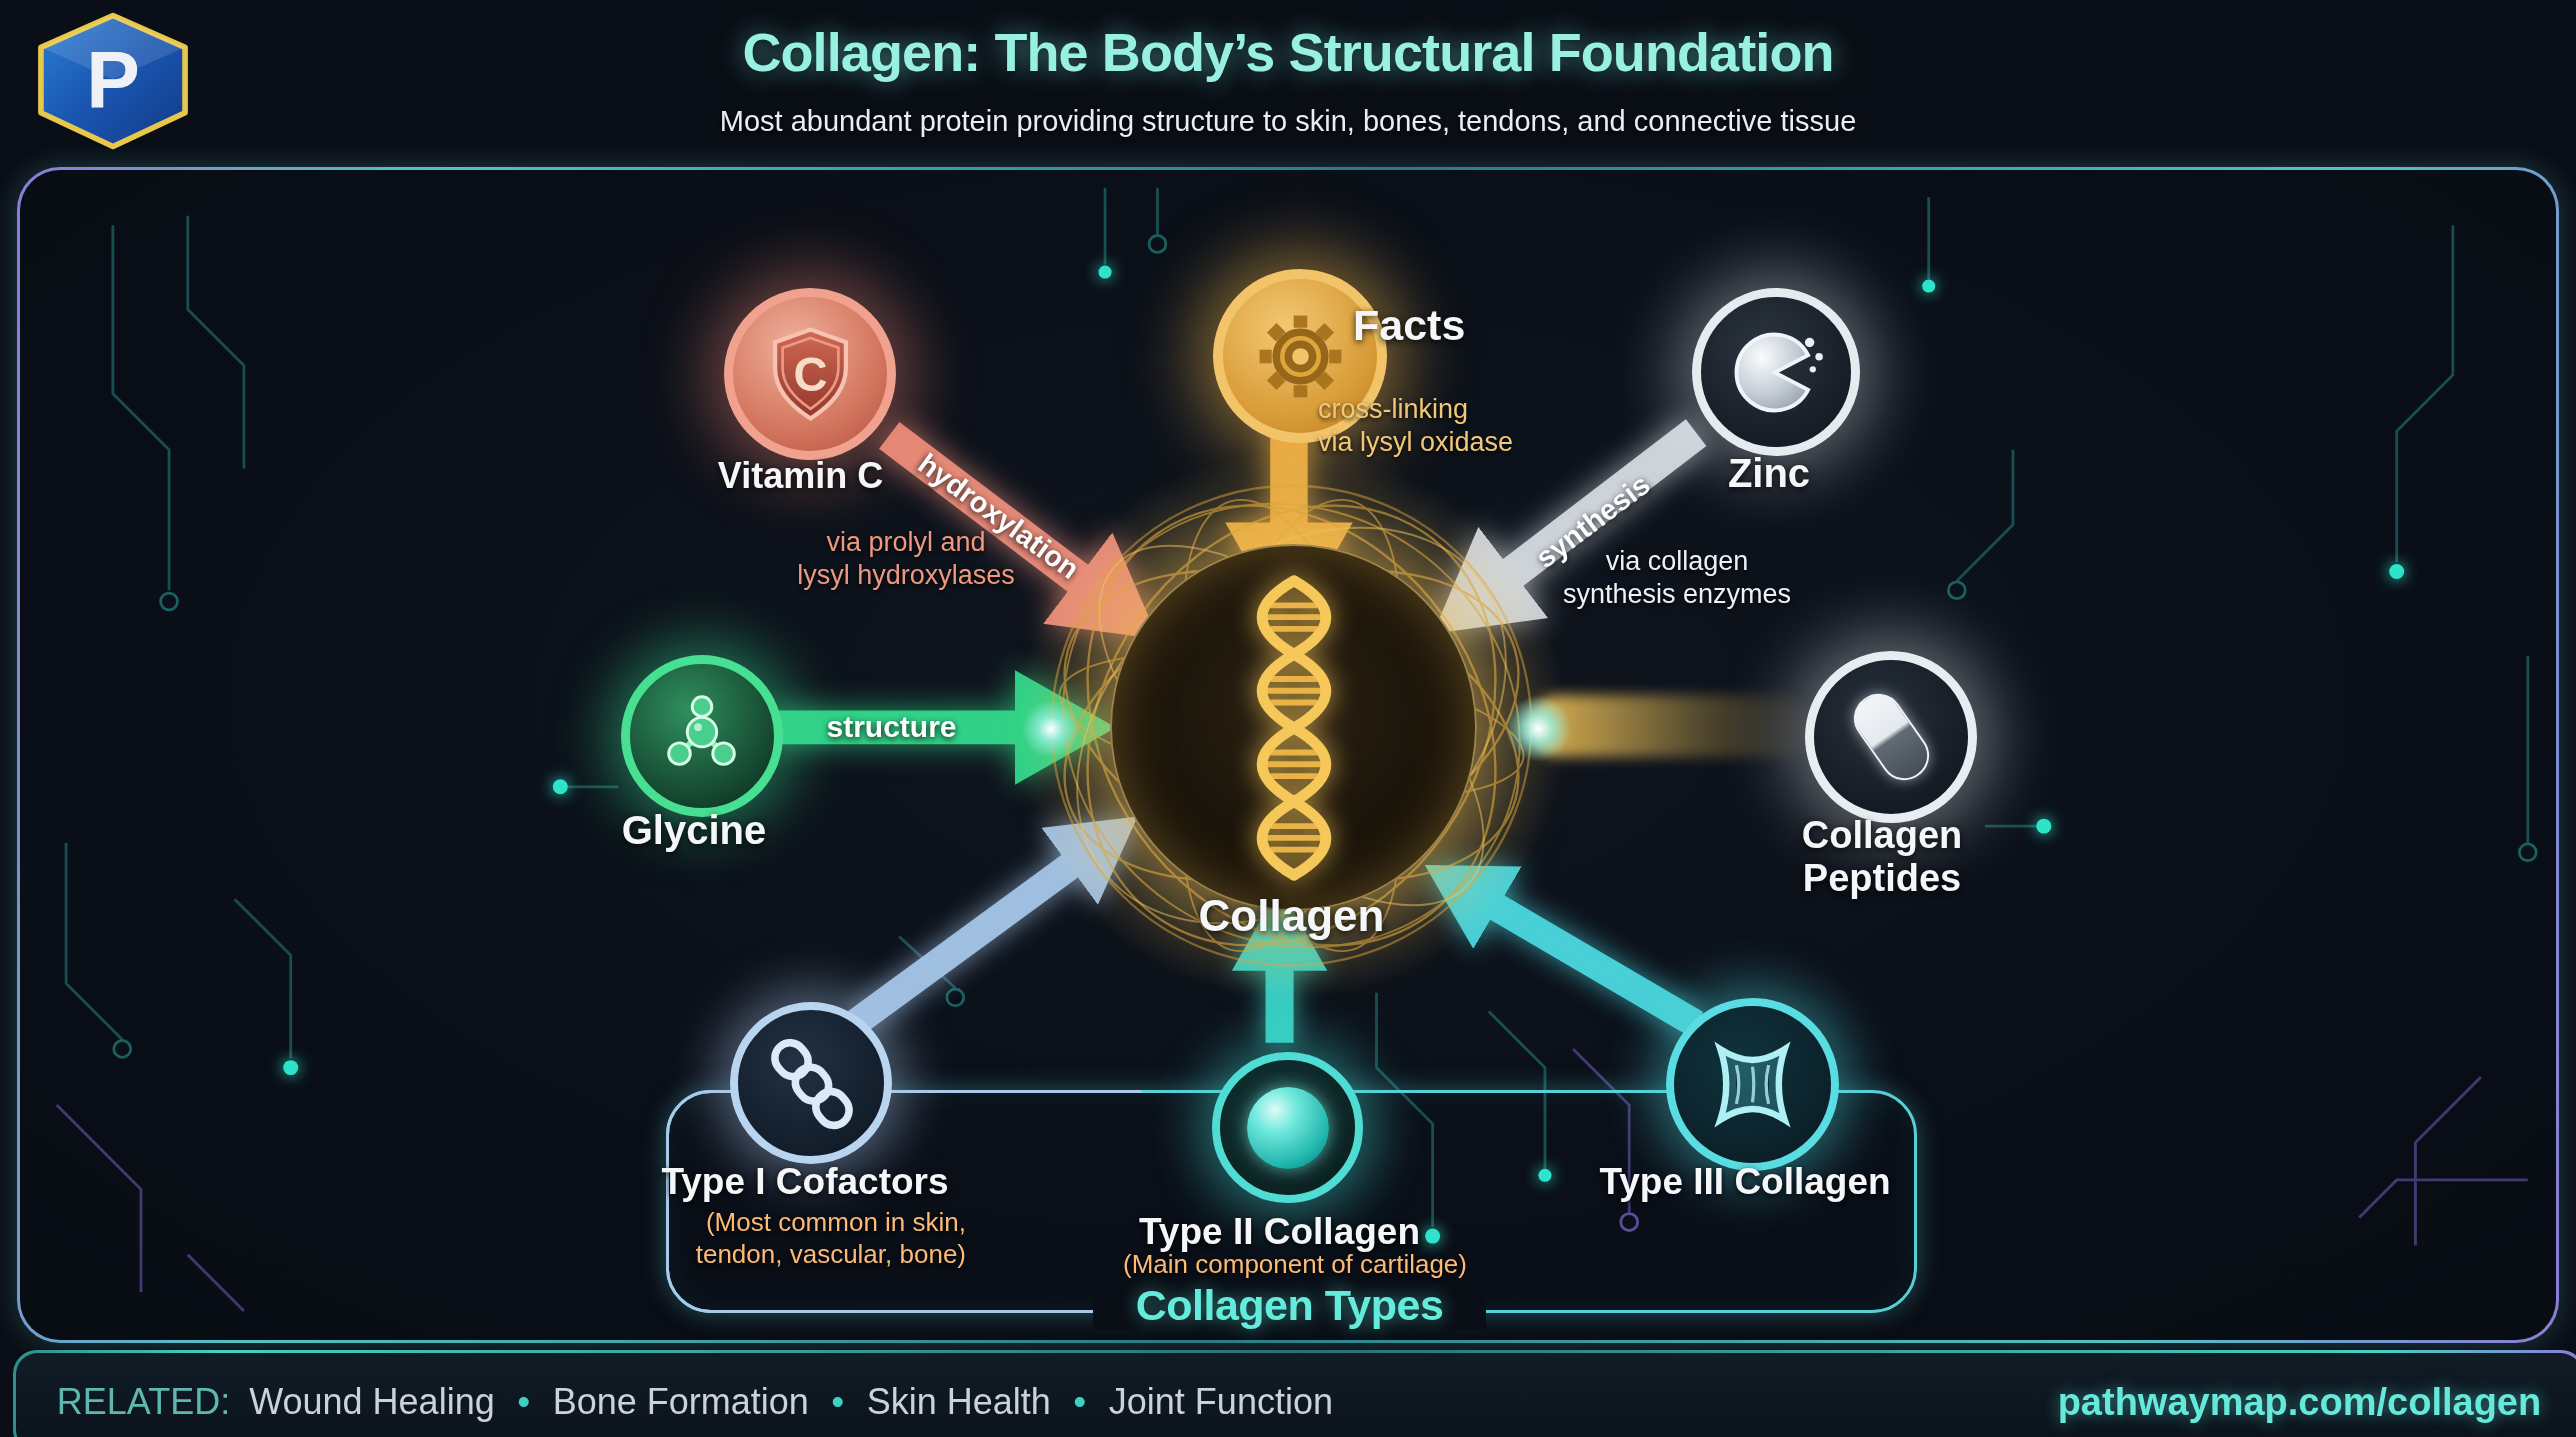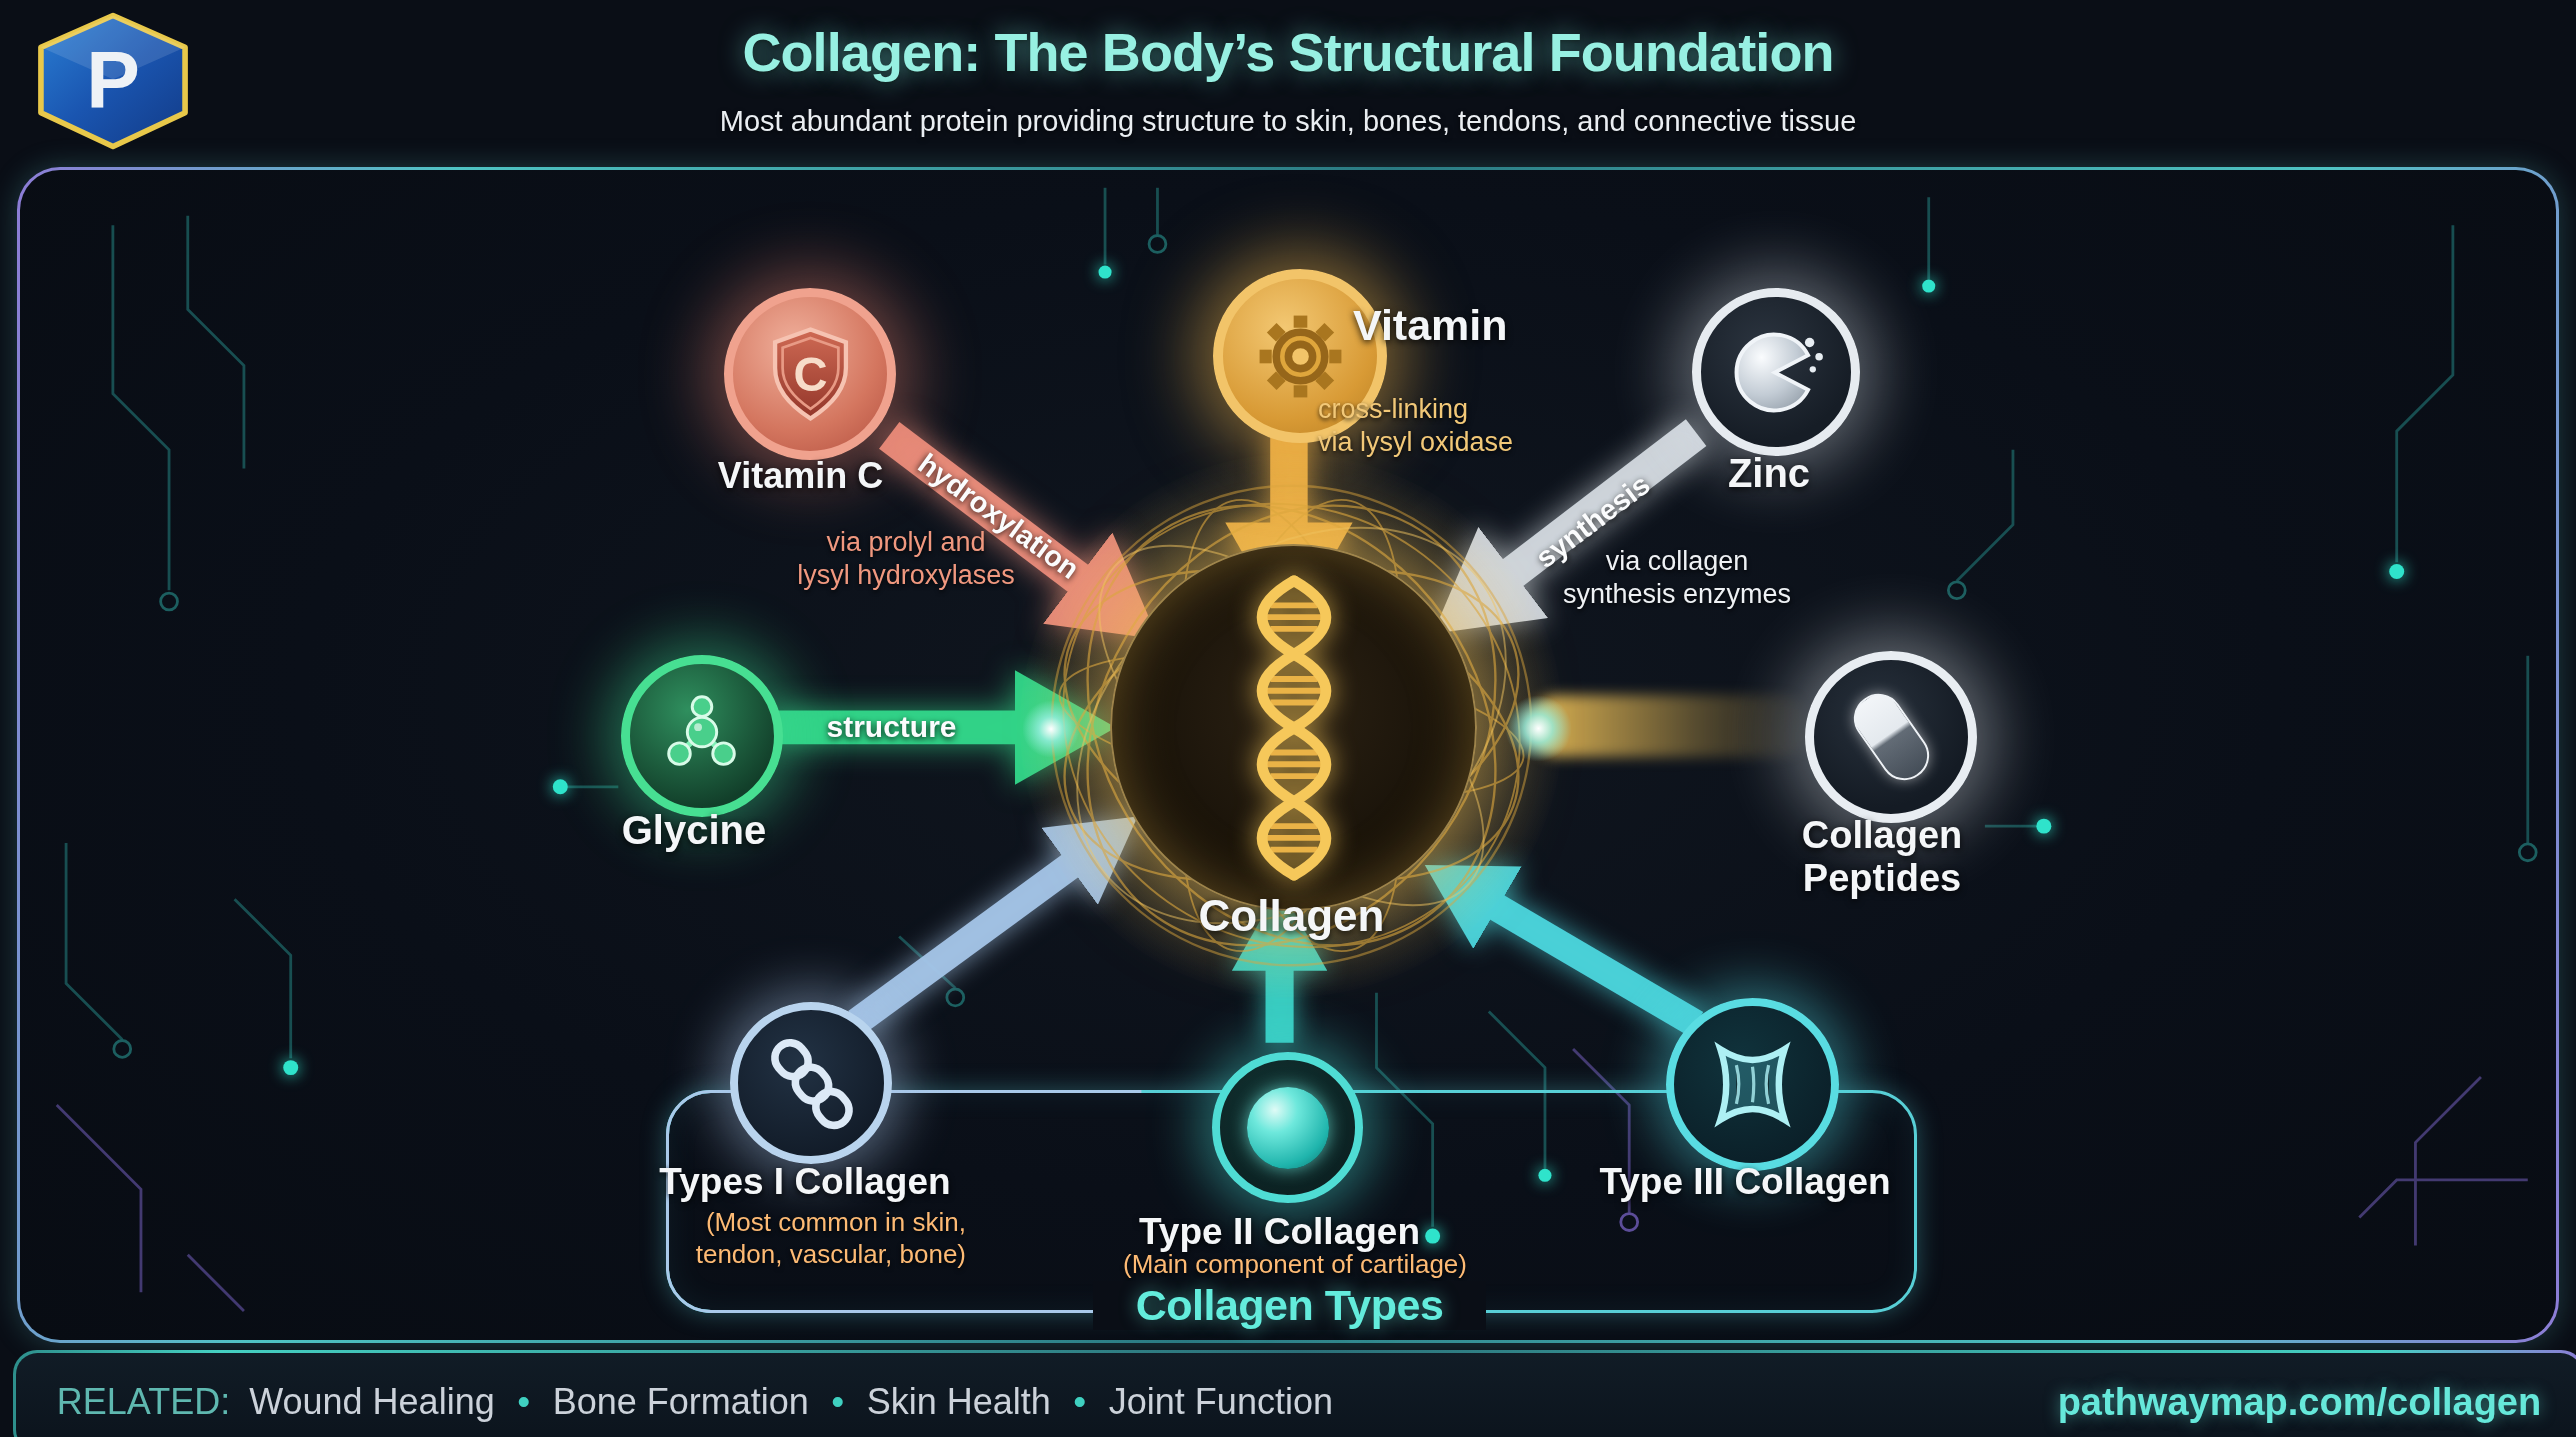--- a/index.html
+++ b/index.html
@@ -419,21 +419,21 @@
           <line x1="51" y1="32" x2="59" y2="32"></line>
         <line x1="13" y1="13" x2="19" y2="19"></line>
           <line x1="45" y1="45" x2="51" y2="51"></line>
         <line x1="13" y1="51" x2="19" y2="45"></line>
           <line x1="45" y1="19" x2="51" y2="13"></line>
       </g>
       <circle cx="32" cy="32" r="16" fill="#dfa63c" stroke-width="5"></circle>
       <circle cx="32" cy="32" r="8" fill="#f2c469" stroke-width="5"></circle>
     </svg>
   </div>
-  <div id="copper-label" class="node-label">Vitamin</div>
+  <div id="copper-label" class="node-label">Facts</div>
   <div id="copper-note" class="node-note">
     <span style="display:block">cross-linking</span>
     <span style="display:block">via lysyl oxidase</span>
   </div>
 
   <div id="vitc-node" class="node">
     <svg width="97" height="103" viewBox="0 0 90 96">
       <defs>
         <linearGradient id="vcg" x1="0" y1="0" x2="0" y2="1">
           <stop offset="0" stop-color="#cf6a54"></stop>
@@ -554,21 +554,21 @@
 
   <div id="type1-node" class="node">
     <svg width="97" height="97" viewBox="0 0 64 64" fill="none" stroke="#dce9f6" stroke-width="5">
       <g transform="rotate(-40 32 32)">
         <rect x="22" y="0" width="20" height="23" rx="10"></rect>
         <rect x="22" y="21" width="20" height="23" rx="10"></rect>
         <rect x="22" y="42" width="20" height="23" rx="10"></rect>
       </g>
     </svg>
   </div>
-  <div id="type1-name" class="type-name">Types I Collagen</div>
+  <div id="type1-name" class="type-name">Type I Cofactors</div>
   <div id="type1-desc" class="type-desc">
     <span style="display:block">(Most common in skin,</span>
     <span style="display:block">tendon, vascular, bone)</span>
   </div>
 
   <div id="type2-node" class="node">
     <div class="gloss-sphere"></div>
   </div>
   <div id="type2-name" class="type-name">Type II Collagen</div>
   <div id="type2-desc" class="type-desc">

